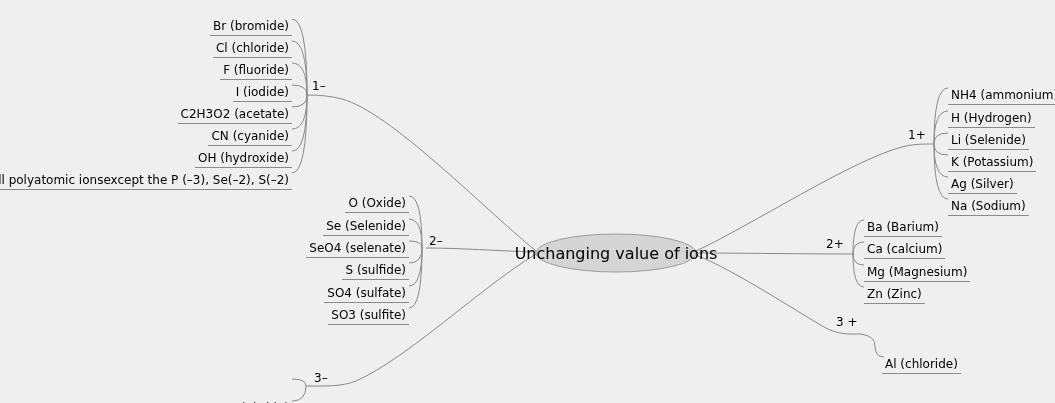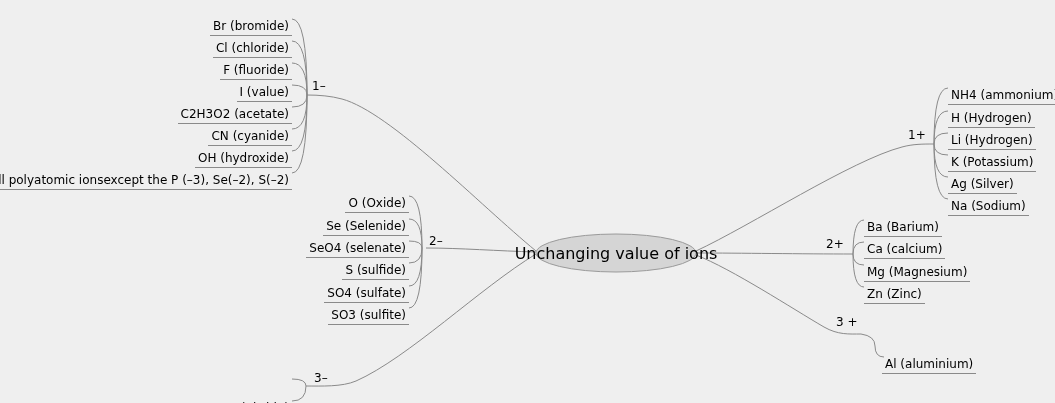--- a/index.html
+++ b/index.html
@@ -92,42 +92,42 @@
   <div class="branch-label" style="left:312px;top:79px">1–</div>
   <div class="branch-label" style="left:429px;top:234px">2–</div>
   <div class="branch-label" style="left:314px;top:371px">3–</div>
   <div class="branch-label" style="left:908px;top:128px">1+</div>
   <div class="branch-label" style="left:826px;top:237px">2+</div>
   <div class="branch-label" style="left:836px;top:315px">3 +</div>
 
   <div class="node" style="right:763px;top:3px">Br (bromide)</div>
   <div class="node" style="right:763px;top:25px">Cl (chloride)</div>
   <div class="node" style="right:763px;top:47px">F (fluoride)</div>
-  <div class="node" style="right:763px;top:69px">I (value)</div>
+  <div class="node" style="right:763px;top:69px">I (iodide)</div>
   <div class="node" style="right:763px;top:91px">C2H3O2 (acetate)</div>
   <div class="node" style="right:763px;top:113px">CN (cyanide)</div>
   <div class="node" style="right:763px;top:135px">OH (hydroxide)</div>
   <div class="node" style="right:763px;top:157px">All polyatomic ionsexcept the P (–3), Se(–2), S(–2)</div>
 
   <div class="node" style="right:646px;top:180px">O (Oxide)</div>
   <div class="node" style="right:646px;top:203px">Se (Selenide)</div>
   <div class="node" style="right:646px;top:225px">SeO4 (selenate)</div>
   <div class="node" style="right:646px;top:247px">S (sulfide)</div>
   <div class="node" style="right:646px;top:270px">SO4 (sulfate)</div>
   <div class="node" style="right:646px;top:292px">SO3 (sulfite)</div>
 
   <div class="node" style="right:763px;top:385px">N (nitride)</div>
 
   <div class="node" style="left:948px;top:72px">NH4 (ammonium)</div>
   <div class="node" style="left:948px;top:95px">H (Hydrogen)</div>
-  <div class="node" style="left:948px;top:117px">Li (Hydrogen)</div>
+  <div class="node" style="left:948px;top:117px">Li (Selenide)</div>
   <div class="node" style="left:948px;top:139px">K (Potassium)</div>
   <div class="node" style="left:948px;top:161px">Ag (Silver)</div>
   <div class="node" style="left:948px;top:183px">Na (Sodium)</div>
 
   <div class="node" style="left:864px;top:204px">Ba (Barium)</div>
   <div class="node" style="left:864px;top:226px">Ca (calcium)</div>
   <div class="node" style="left:864px;top:249px">Mg (Magnesium)</div>
   <div class="node" style="left:864px;top:271px">Zn (Zinc)</div>
 
-  <div class="node" style="left:882px;top:341px">Al (aluminium)</div>
+  <div class="node" style="left:882px;top:341px">Al (chloride)</div>
 
 </div>
 
 </body></html>

